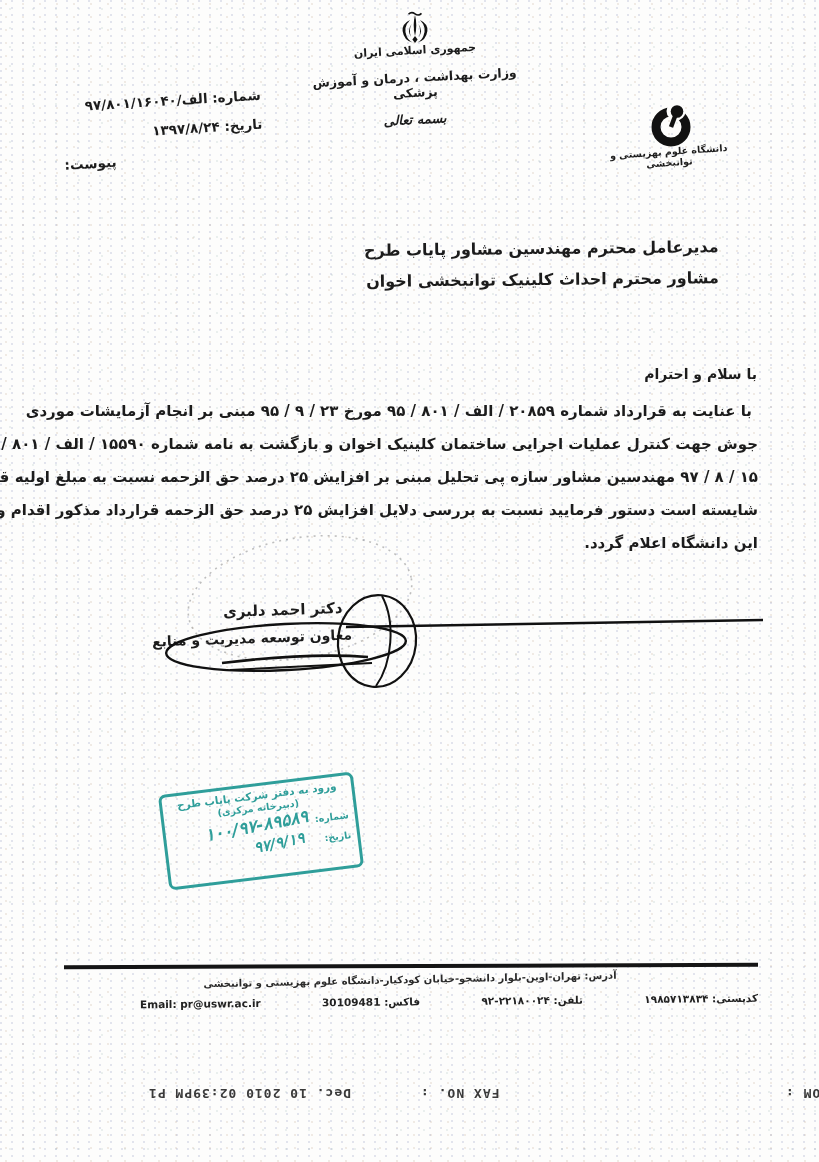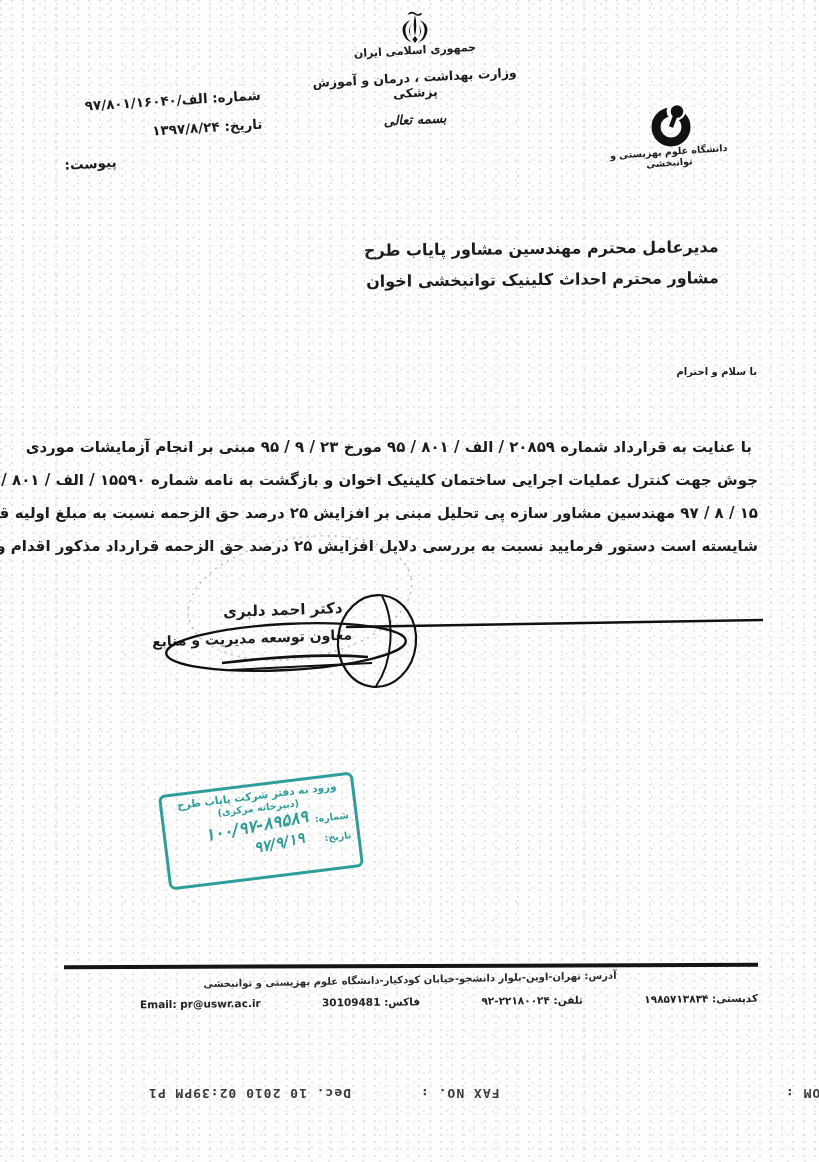--- a/index.html
+++ b/index.html
@@ -26,22 +26,22 @@
   
   .meta{right:556px;top:94px;width:240px;transform:rotate(-3.5deg);text-align:right;font-size:13.5px;font-weight:bold;}
   .meta .mline{margin-bottom:13px;white-space:nowrap;}
   .meta .attach{margin-right:148px;margin-top:6px;}
   
   .logo{left:645px;top:98px;width:52px;height:52px;}
   .uniname{left:608px;top:146px;width:122px;text-align:center;font-size:9.5px;font-weight:bold;transform:rotate(-4deg);}
   
   .recipient{right:100px;top:233px;text-align:right;font-size:16px;font-weight:bold;line-height:31px;transform:rotate(-0.6deg);}
   
-  .salutation{right:62px;top:366px;font-size:10px;font-weight:bold;}
-  .bodytext{left:62px;top:395px;width:696px;font-size:15px;font-weight:bold;line-height:33px;margin-top:36px;}
+  .salutation{right:62px;top:366px;font-size:14px;font-weight:bold;}
+  .bodytext{left:62px;top:395px;width:696px;font-size:15px;font-weight:bold;line-height:33px;}
   .bline{text-align:justify;text-align-last:justify;white-space:nowrap;}
   .bline.first{padding-right:6px;}
   .bline.last{text-align:right;text-align-last:right;}
   
   .sig-name{right:476px;top:601px;font-size:15px;font-weight:bold;transform:rotate(-2deg);white-space:nowrap;}
   .sig-title{right:467px;top:630px;font-size:14px;font-weight:bold;transform:rotate(-2deg);white-space:nowrap;}
   .scrawl{left:0;top:0;width:819px;height:1162px;pointer-events:none;}
   
   .stamp{left:163px;top:783px;width:196px;height:96px;border:3px solid #2f9e9a;border-radius:7px;
          transform:rotate(-7deg);color:#2f9e9a;direction:rtl;text-align:center;padding:3px 6px;box-sizing:border-box;}
@@ -108,20 +108,21 @@
     <div>مشاور محترم احداث کلینیک توانبخشی اخوان</div>
   </div>
 
   <div class="abs rtl salutation">با سلام و احترام</div>
 
   <div class="abs rtl bodytext">
     <div class="bline first">با عنایت به قرارداد شماره ۲۰۸۵۹ / الف / ۸۰۱ / ۹۵ مورخ ۲۳ / ۹ / ۹۵ مبنی بر انجام آزمایشات موردی</div>
     <div class="bline">جوش جهت کنترل عملیات اجرایی ساختمان کلینیک اخوان و بازگشت به نامه شماره ۱۵۵۹۰ / الف / ۸۰۱ / ۹۷ مورخ</div>
     <div class="bline">۱۵ / ۸ / ۹۷ مهندسین مشاور سازه پی تحلیل مبنی بر افزایش ۲۵ درصد حق الزحمه نسبت به مبلغ اولیه قرارداد ،</div>
     <div class="bline">شایسته است دستور فرمایید نسبت به بررسی دلایل افزایش ۲۵ درصد حق الزحمه قرارداد مذکور اقدام و نتیجه به</div>
+    <div class="bline last">این دانشگاه اعلام گردد.</div>
   </div>
 
   <div class="abs rtl sig-name">دکتر احمد دلبری</div>
   <div class="abs rtl sig-title">معاون توسعه مدیریت و منابع</div>
 
   <svg class="abs scrawl" viewBox="0 0 819 1162">
     <ellipse cx="300" cy="598" rx="113" ry="60" fill="none" stroke="#8a8a8a" stroke-width="1.6" stroke-dasharray="2 5" opacity="0.55" transform="rotate(-10 300 598)"></ellipse>
     <path d="M346 627 L763 620" stroke="#111" stroke-width="2.4" fill="none"></path>
     <ellipse cx="286" cy="647" rx="120" ry="23" fill="none" stroke="#111" stroke-width="2.4" transform="rotate(-3 286 647)"></ellipse>
     <ellipse cx="377" cy="641" rx="39" ry="46" fill="none" stroke="#111" stroke-width="2.2" transform="rotate(6 377 641)"></ellipse>

